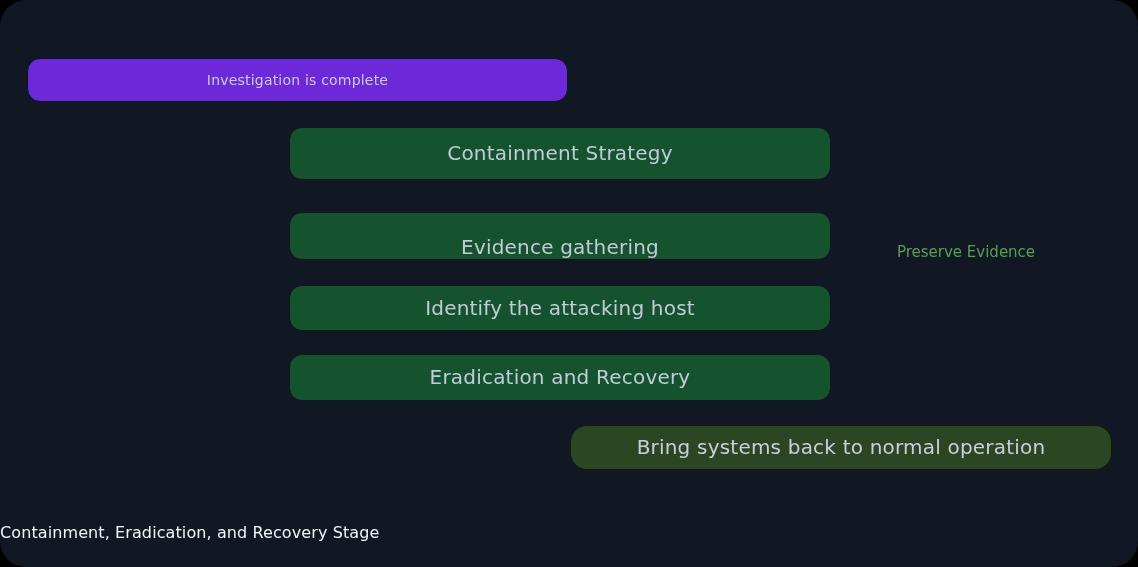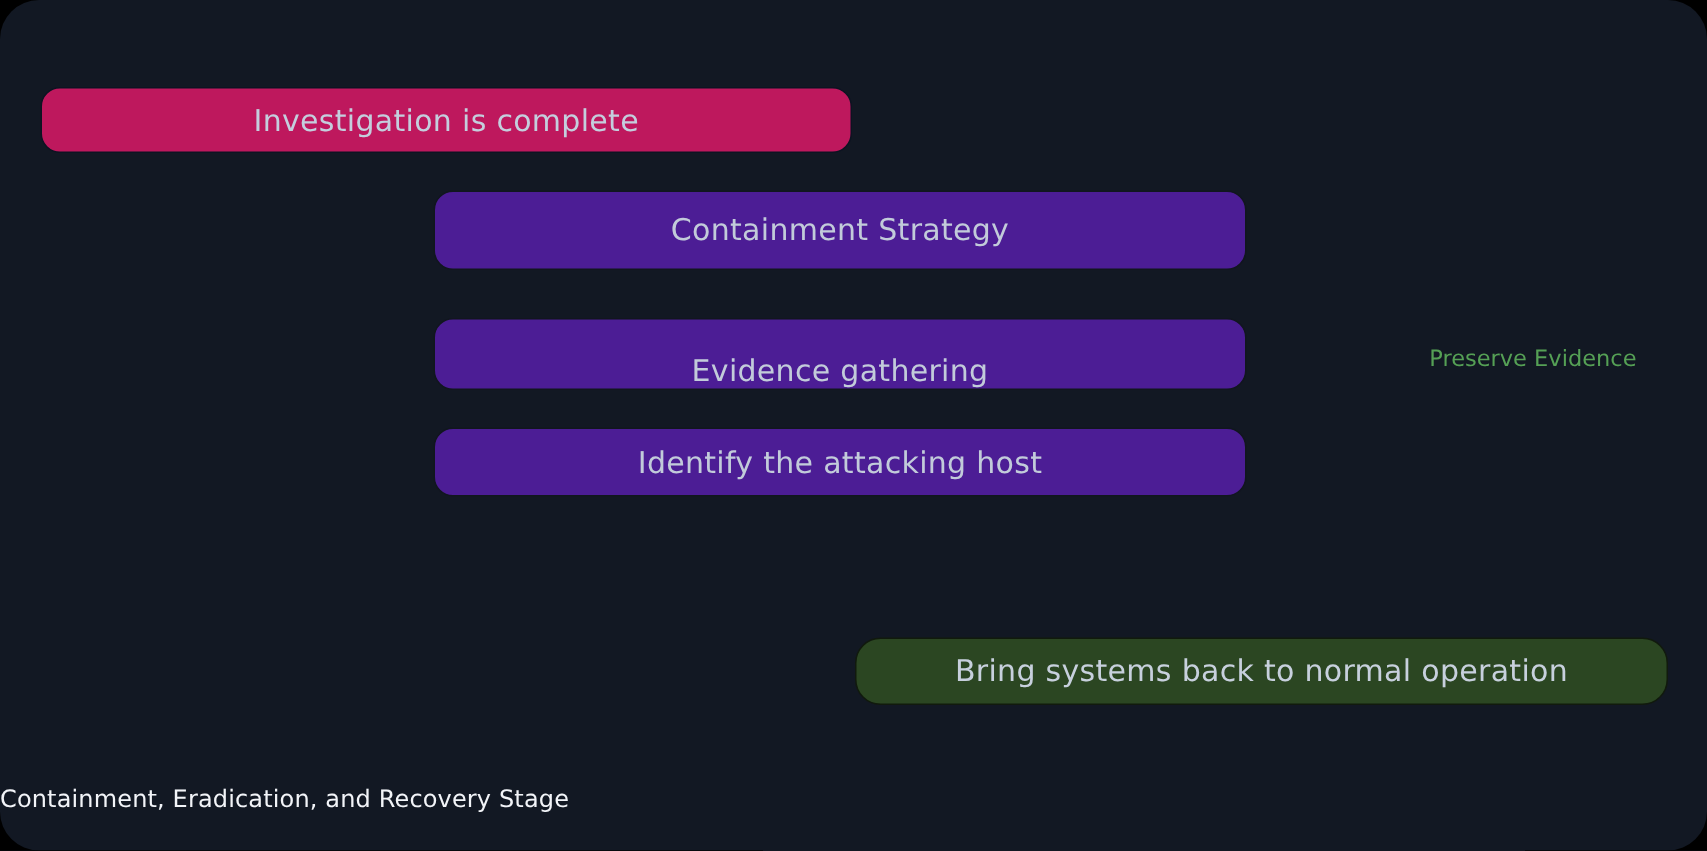--- a/index.html
+++ b/index.html
@@ -31,29 +31,29 @@
     align-items: center;
     justify-content: center;
     border-radius: 13px;
     text-align: center;
     letter-spacing: 0.2px;
     line-height: 1.15;
   }
 
   
   .node-primary {
-    background: #be185d;
+    background: #6d28d9;
     border: 1px solid #0d1322;
     color: #c4cedd;
-    font-size: 20px;
+    font-size: 14px;
   }
 
   
   .node-step {
-    background: #4c1d95;
+    background: #14532d;
     border: 1px solid #11161f;
     color: #c2cbda;
     font-size: 20px;
   }
 
   
   .node-success {
     background: #2b4622;
     border: 1px solid #111a0d;
     color: #c7d0dd;
@@ -69,22 +69,22 @@
     white-space: pre-line;
   }
   .annotation-left {
     left: 101px;
     top: 158px;
     text-align: left;
     width: 200px;
   }
   .annotation-right {
     left: 841px;
-    top: 229px;
-    text-align: right;
+    top: 242px;
+    text-align: center;
     width: 250px;
   }
 
   
   .caption {
     position: absolute;
     left: 0;
     right: 0;
     top: 523px;
     color: #f2f4f8;
@@ -106,20 +106,23 @@
   </div>
 
   <div class="node node-step" style="left:289px; top:212px; width:542px; height:48px;align-items:flex-end;">
     <span>Evidence gathering</span>
   </div>
 
   <div class="node node-step" style="left:289px; top:285px; width:542px; height:46px;">
     <span>Identify the attacking host</span>
   </div>
 
+  <div class="node node-step" style="left:289px; top:354px; width:542px; height:47px;">
+    <span>Eradication and Recovery</span>
+  </div>
 
   <div class="node node-success" style="left:570px; top:425px; width:542px; height:45px;border-radius:17px;">
     <span>Bring systems back to normal operation</span>
   </div>
 
 
   <div class="annotation annotation-right">Preserve Evidence</div>
 
   <div class="caption">Containment, Eradication, and Recovery Stage</div>
 

